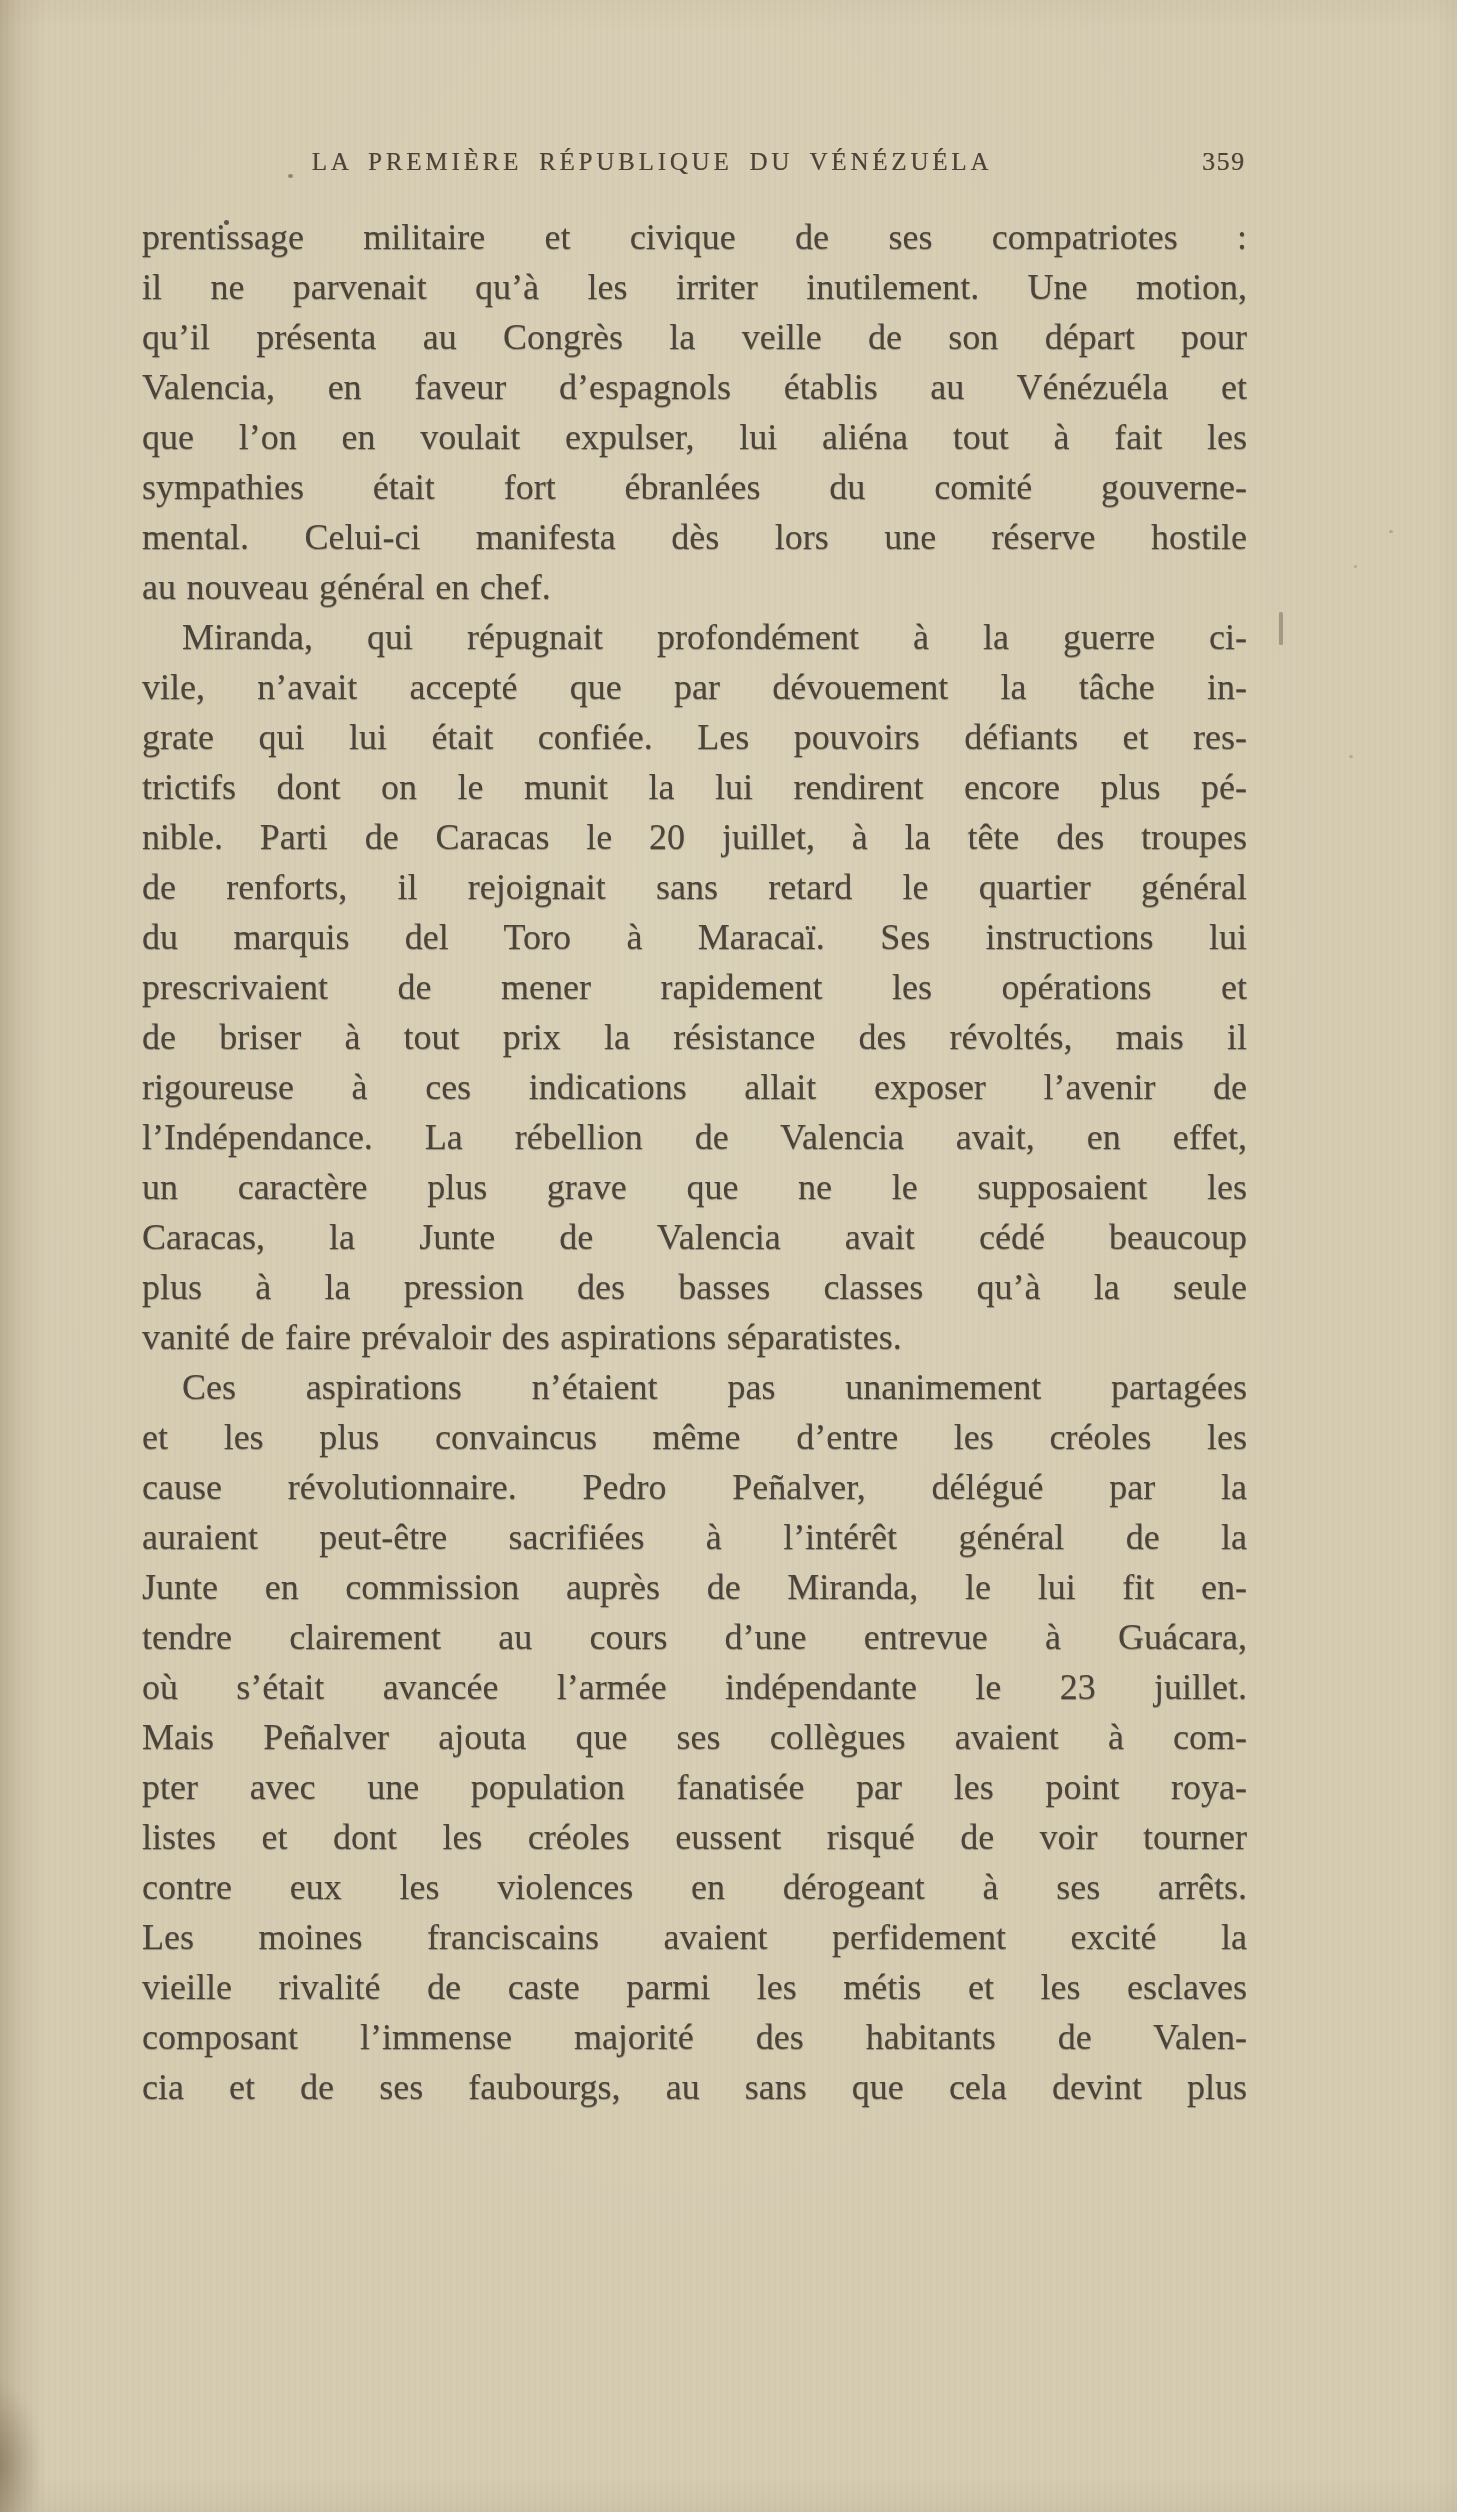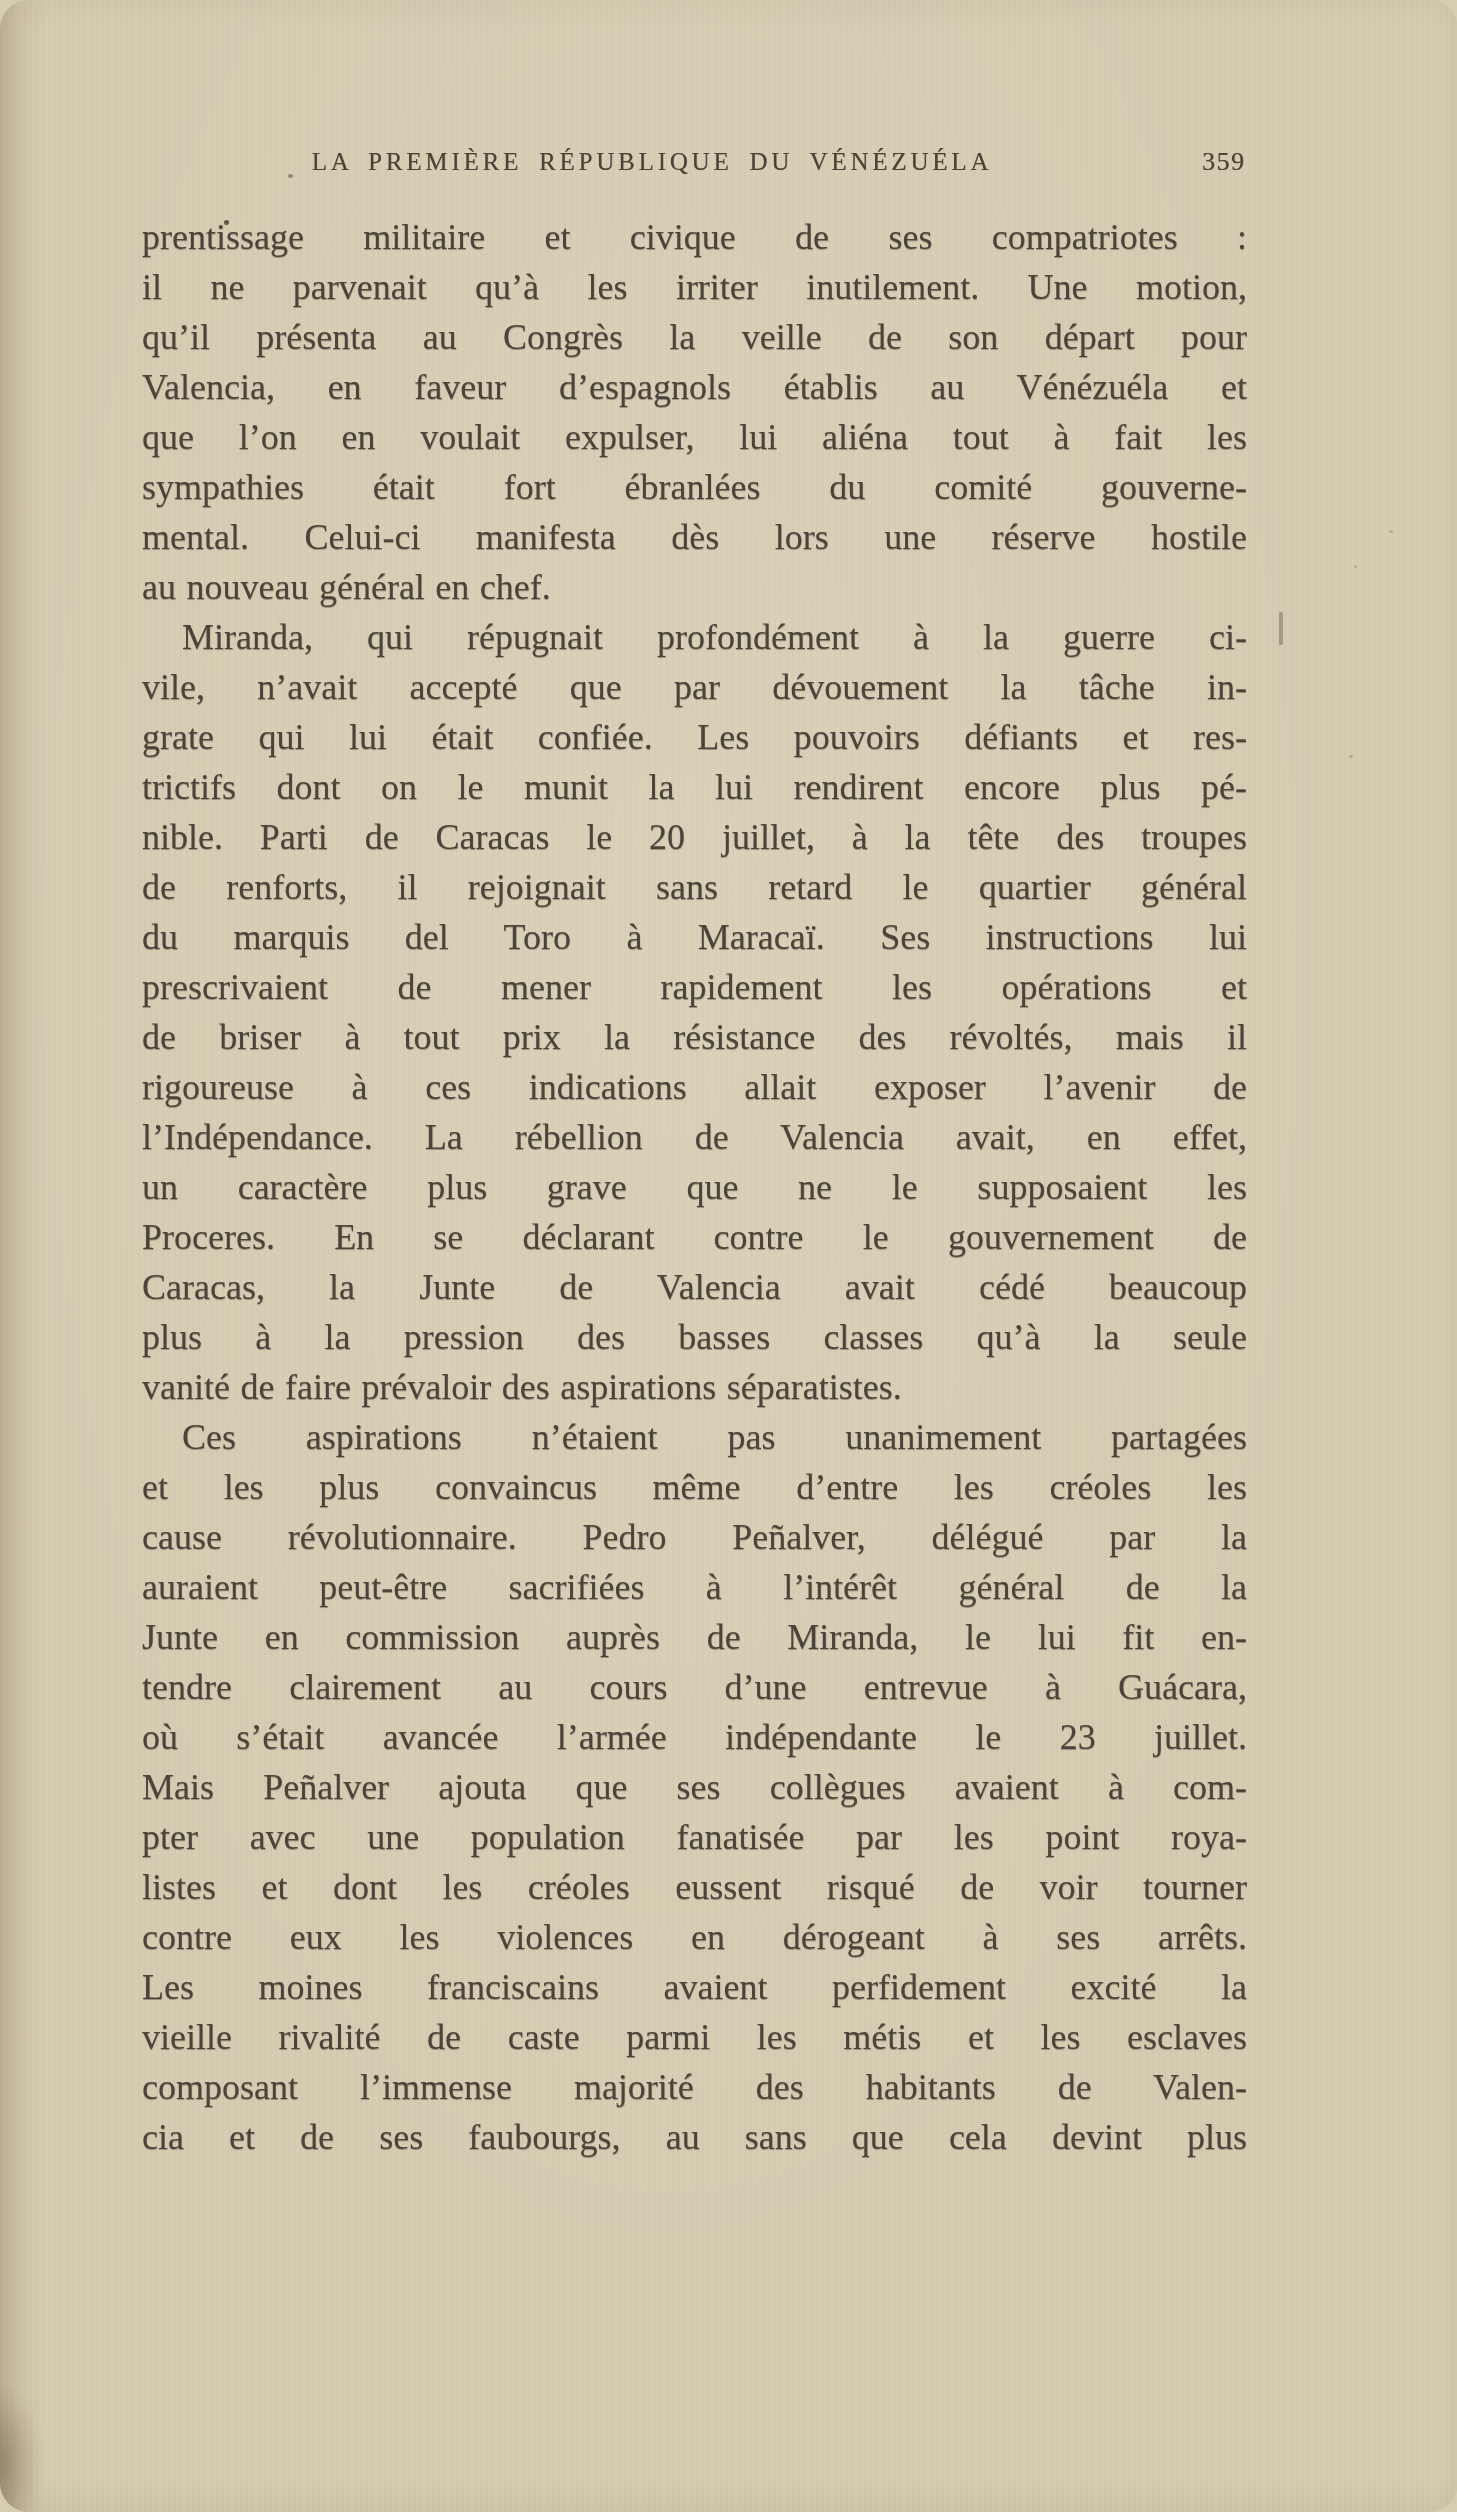--- a/index.html
+++ b/index.html
@@ -15,21 +15,20 @@
     height: 2512px;
     overflow: hidden;
     background:
       radial-gradient(ellipse at 46% 38%, rgba(255,255,245,0.10), rgba(255,255,245,0) 62%),
       repeating-linear-gradient(90deg, rgba(60,50,30,0.018) 0 2.3px, rgba(0,0,0,0) 2.3px 6px),
       linear-gradient(180deg, rgba(120,100,70,0.05) 0, rgba(0,0,0,0) 30px),
       linear-gradient(0deg, rgba(95,80,55,0.07) 0, rgba(0,0,0,0) 34px),
       linear-gradient(270deg, rgba(110,95,65,0.06) 0, rgba(0,0,0,0) 23px),
       linear-gradient(90deg, rgba(125,105,72,0.30) 0, rgba(125,105,72,0.10) 20px, rgba(0,0,0,0) 47px),
       #d6ccb2;
-    border-radius: 29px;
   }
   .running-head {
     position: absolute;
     left: 110px;
     top: 144px;
     width: 1137px;
     height: 35px;
     color: #4c4338;
   }
   .running-title {
@@ -114,21 +113,20 @@
       <div class="line">grate qui lui était confiée. Les pouvoirs défiants et res-</div>
       <div class="line">trictifs dont on le munit la lui rendirent encore plus pé-</div>
       <div class="line">nible. Parti de Caracas le 20 juillet, à la tête des troupes</div>
       <div class="line">de renforts, il rejoignait sans retard le quartier général</div>
       <div class="line">du marquis del Toro à Maracaï. Ses instructions lui</div>
       <div class="line">prescrivaient de mener rapidement les opérations et</div>
       <div class="line">de briser à tout prix la résistance des révoltés, mais il</div>
       <div class="line">rigoureuse à ces indications allait exposer l’avenir de</div>
       <div class="line">l’Indépendance. La rébellion de Valencia avait, en effet,</div>
       <div class="line">un caractère plus grave que ne le supposaient les</div>
-      <div class="line">Proceres. En se déclarant contre le gouvernement de</div>
       <div class="line">Caracas, la Junte de Valencia avait cédé beaucoup</div>
       <div class="line">plus à la pression des basses classes qu’à la seule</div>
       <div class="line end">vanité de faire prévaloir des aspirations séparatistes.</div>
       <div class="line indent">Ces aspirations n’étaient pas unanimement partagées</div>
       <div class="line">et les plus convaincus même d’entre les créoles les</div>
       <div class="line">cause révolutionnaire. Pedro Peñalver, délégué par la</div>
       <div class="line">auraient peut-être sacrifiées à l’intérêt général de la</div>
       <div class="line">Junte en commission auprès de Miranda, le lui fit en-</div>
       <div class="line">tendre clairement au cours d’une entrevue à Guácara,</div>
       <div class="line">où s’était avancée l’armée indépendante le 23 juillet.</div>

